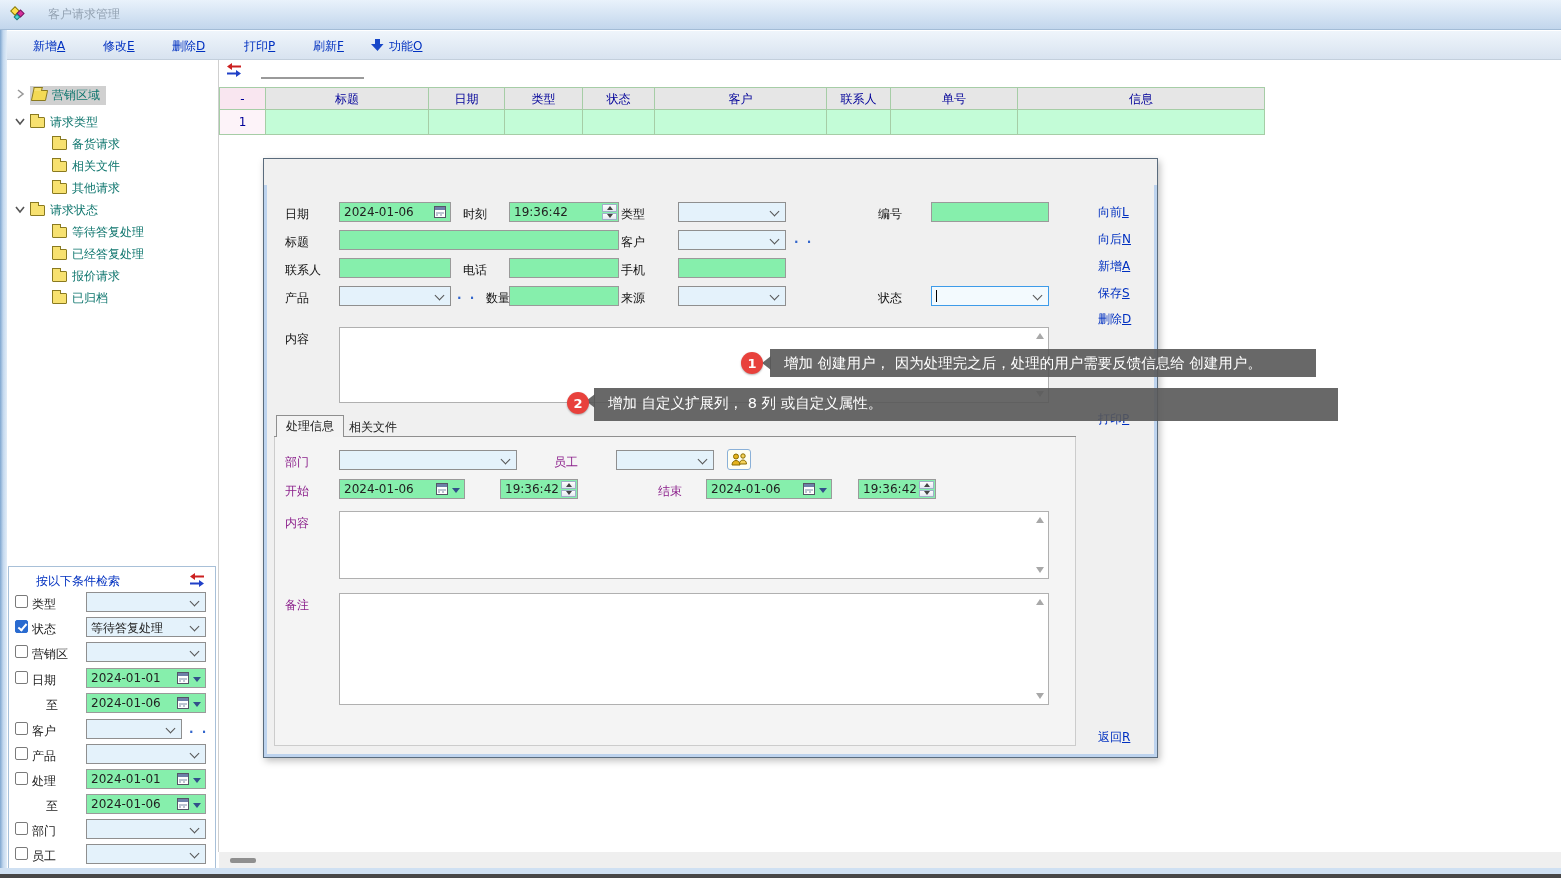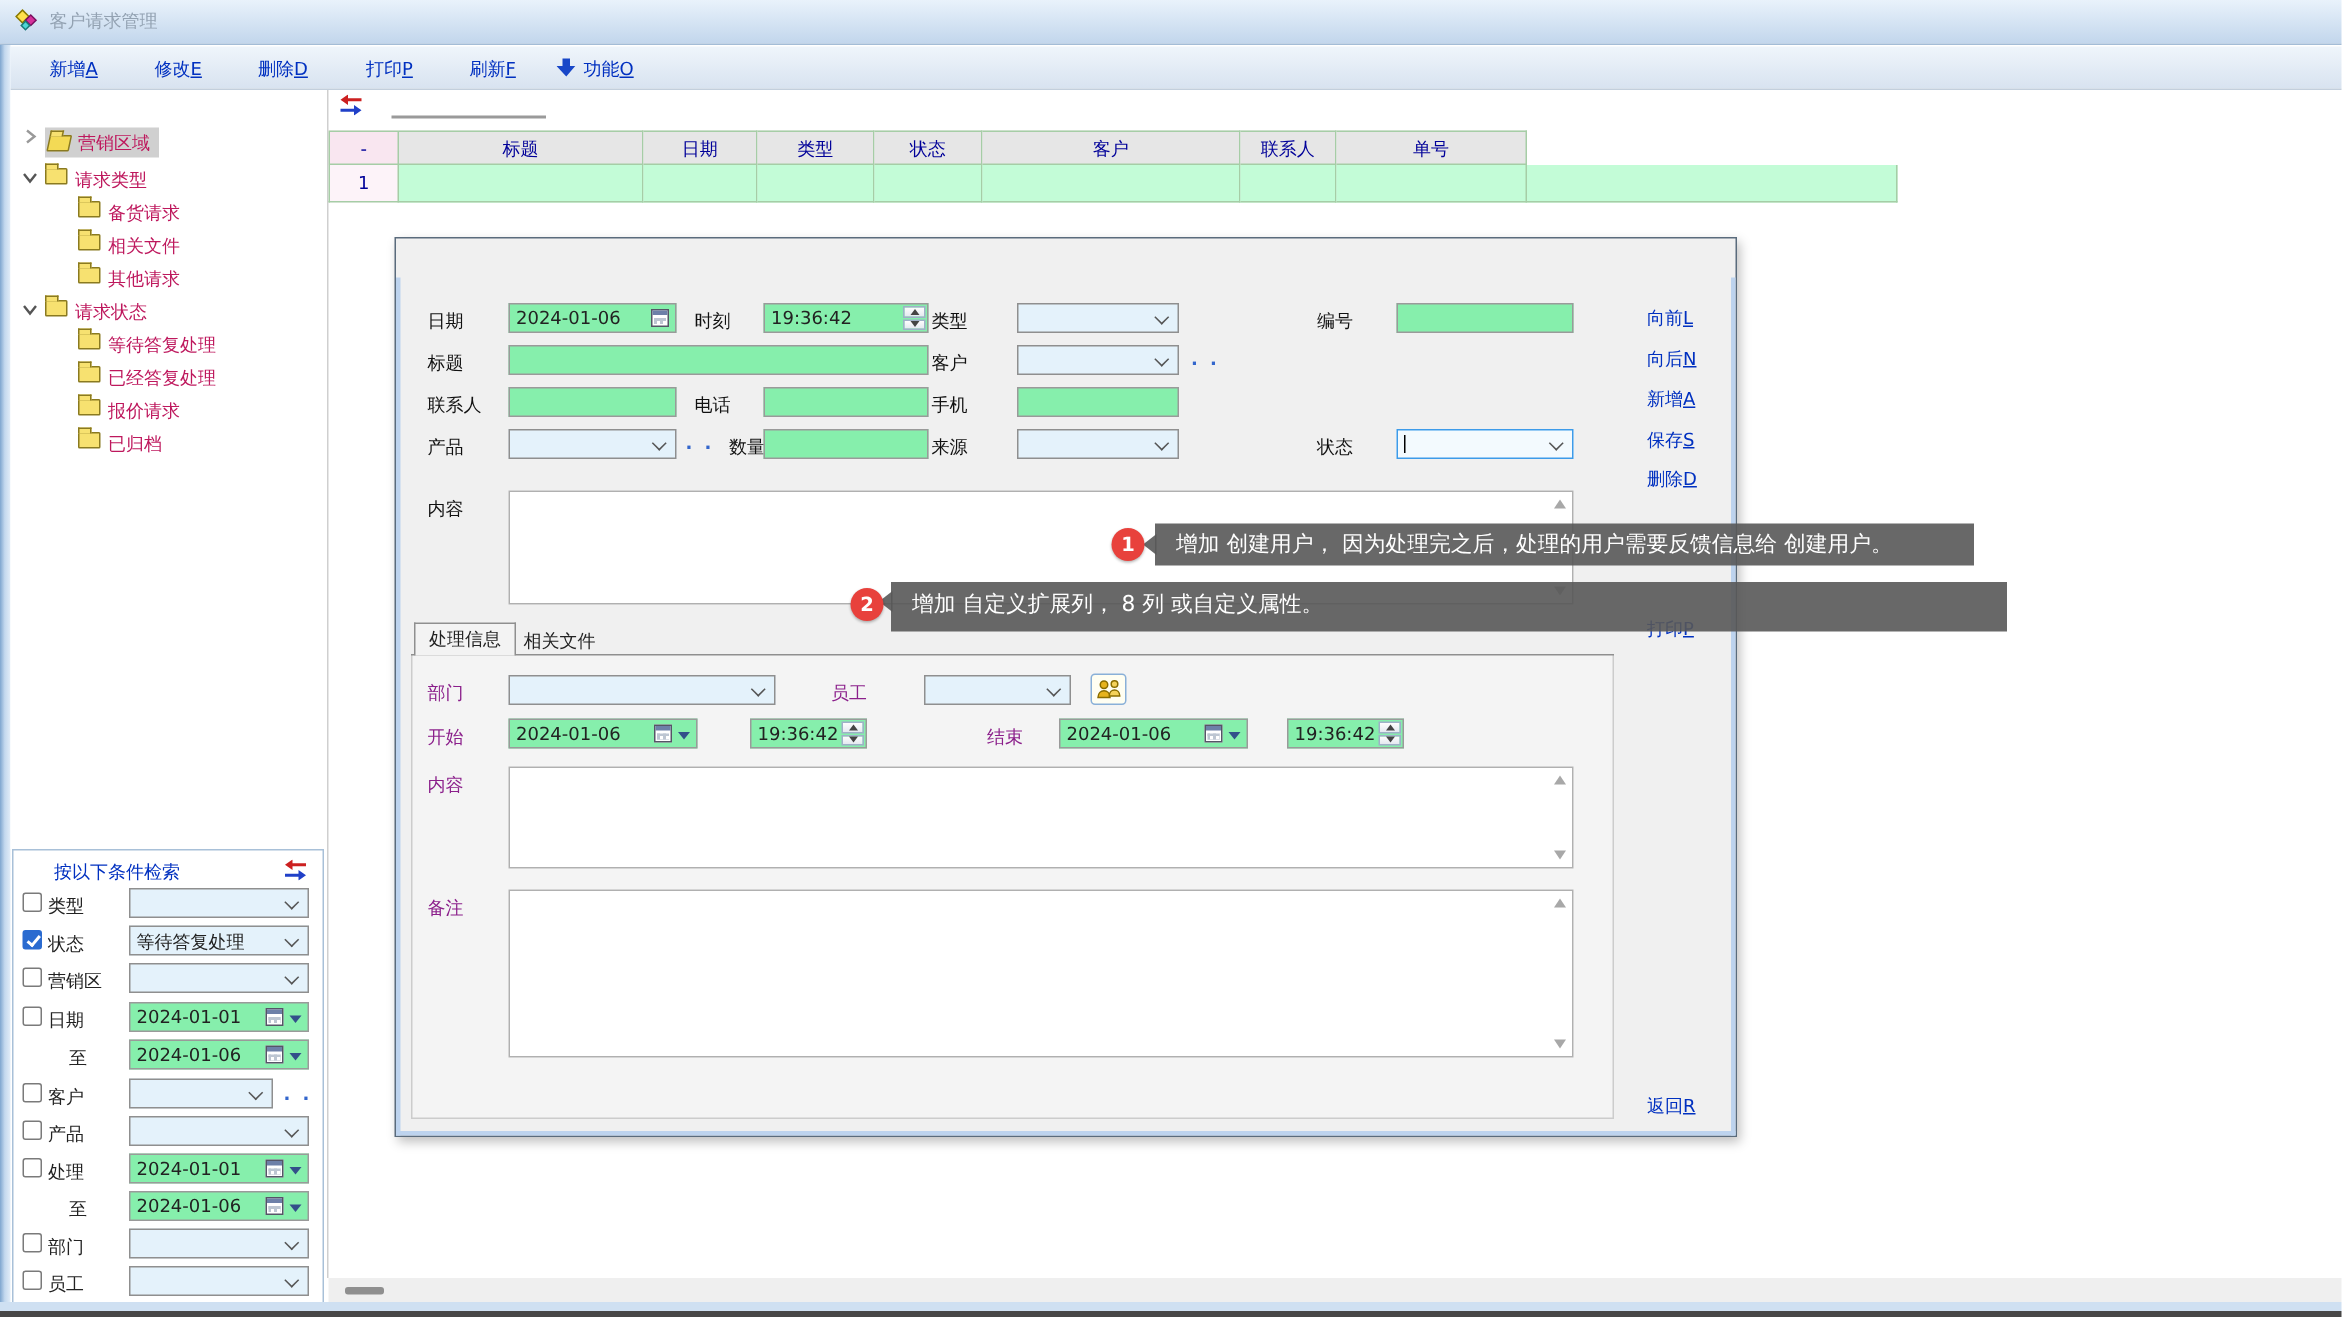--- a/index.html
+++ b/index.html
@@ -2,34 +2,34 @@
 <html><head>
 <meta charset="utf-8">
 <style>
 * { box-sizing: border-box; margin:0; padding:0; }
 html,body { width:1561px; height:878px; }
 body { position:relative; font-family:"DejaVu Sans","Liberation Sans",sans-serif; font-size:12px; color:#222; background:#fff; overflow:hidden; }
 .abs { position:absolute; }
 .u { text-decoration:underline; }
 
 
-.titlebar { position:absolute; left:0; top:0; width:1561px; height:30px; background:linear-gradient(#e9f2fb,#c2d6ec); border-bottom:1px solid #a3bcd6; display:flex; align-items:center; padding-left:10px; gap:7px; }
+.titlebar { position:absolute; left:0; top:0; width:1561px; height:30px; background:linear-gradient(#e9f2fb,#c2d6ec); border-bottom:1px solid #a3bcd6; display:flex; align-items:center; padding-left:10px; gap:22px; }
 .titletext { color:#93a2b2; font-size:12px; }
 .leftframe { position:absolute; left:0; top:30px; width:7px; height:844px; background:linear-gradient(90deg,#7fa6cf,#c3d8ee 45%,#e2edf8); }
 .bottomstrip { position:absolute; left:0; top:868px; width:1561px; height:6px; background:#cfe0f2; }
 .bottomedge { position:absolute; left:0; top:874px; width:1561px; height:4px; background:#474747; }
 
 
 .toolbar { position:absolute; left:7px; top:31px; width:1554px; height:29px; background:linear-gradient(#eff5fb,#d8e3f0); border-bottom:1px solid #c3cfdc; }
 .tbi { position:absolute; top:7px; color:#0030c0; cursor:pointer; white-space:nowrap; }
 
 
 .treepanel { position:absolute; left:7px; top:60px; width:211px; height:506px; background:#fff; }
 .vsplit { position:absolute; left:218px; top:60px; width:1px; height:792px; background:#cfcfcf; }
-.titem { position:absolute; height:20px; display:flex; gap:5px; color:#be185d; white-space:nowrap; }
+.titem { position:absolute; height:20px; display:flex; align-items:center; gap:5px; color:#0f766e; white-space:nowrap; }
 .hl { display:flex; align-items:center; gap:5px; background:#d0d0d0; padding:1px 6px 1px 2px; }
 .folder { width:15px; height:11px; background:#f7e170; border:1px solid #8a7a20; border-radius:1px; position:relative; display:inline-block; flex:0 0 auto; }
 .folder::before { content:""; position:absolute; top:-4px; left:-1px; width:7px; height:3px; background:#f7e170; border:1px solid #8a7a20; border-bottom:none; }
 .folder.open { transform:skewX(-12deg); background:#f3da55; }
 .chevsvg { display:inline-block; flex:0 0 auto; }
 
 
 .gline { position:absolute; left:261px; top:77px; width:103px; height:2px; background:#9a9a9a; }
 .grid { position:absolute; left:219px; top:87px; display:flex; flex-direction:column; }
 .grow { display:flex; }
@@ -183,20 +183,21 @@
 <div class="grid">
   <div class="grow ghead">
     <div class="gc pink" style="width:47px">-</div>
     <div class="gc" style="width:163px">标题</div>
     <div class="gc" style="width:76px">日期</div>
     <div class="gc" style="width:78px">类型</div>
     <div class="gc" style="width:72px">状态</div>
     <div class="gc" style="width:172px">客户</div>
     <div class="gc" style="width:64px">联系人</div>
     <div class="gc" style="width:127px">单号</div>
+    <div class="gc" style="width:247px">信息</div>
   </div>
   <div class="grow gdata">
     <div class="gc num" style="width:47px">1</div>
     <div class="gc" style="width:163px"></div>
     <div class="gc" style="width:76px"></div>
     <div class="gc" style="width:78px"></div>
     <div class="gc" style="width:72px"></div>
     <div class="gc" style="width:172px"></div>
     <div class="gc" style="width:64px"></div>
     <div class="gc" style="width:127px"></div>

